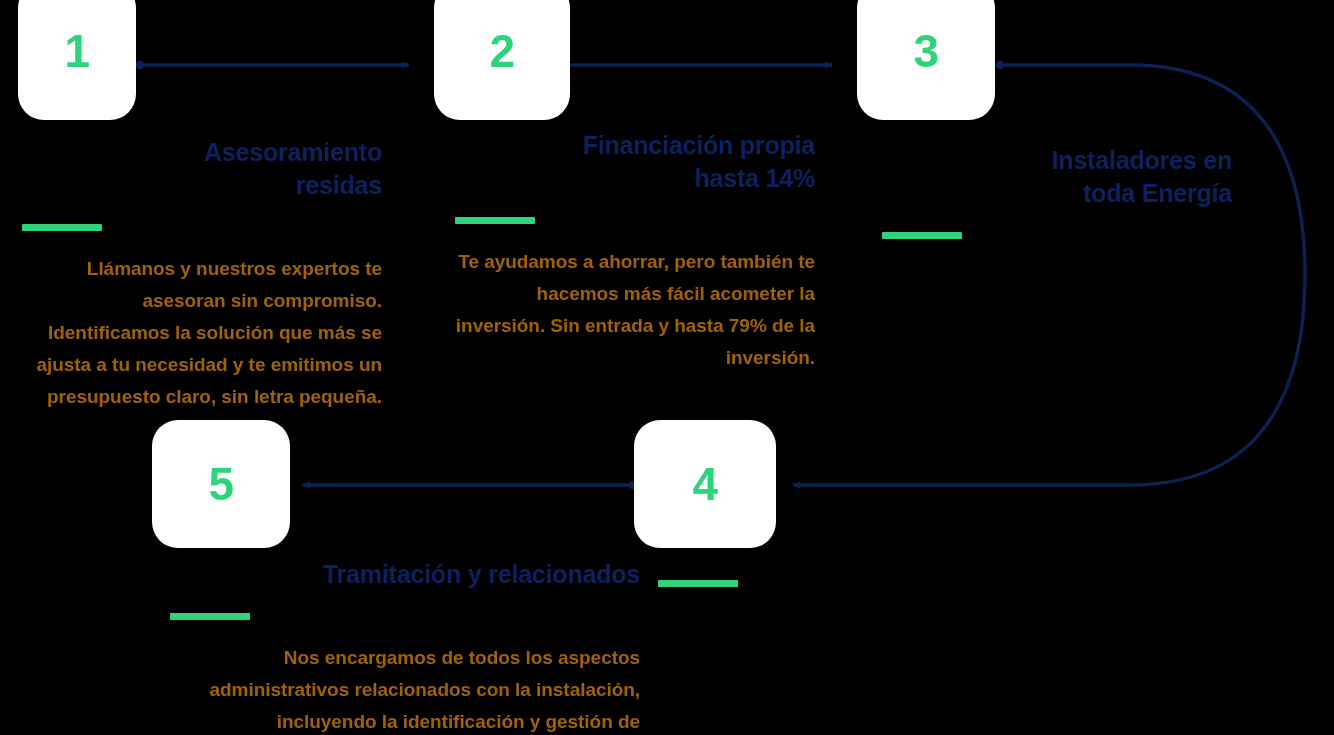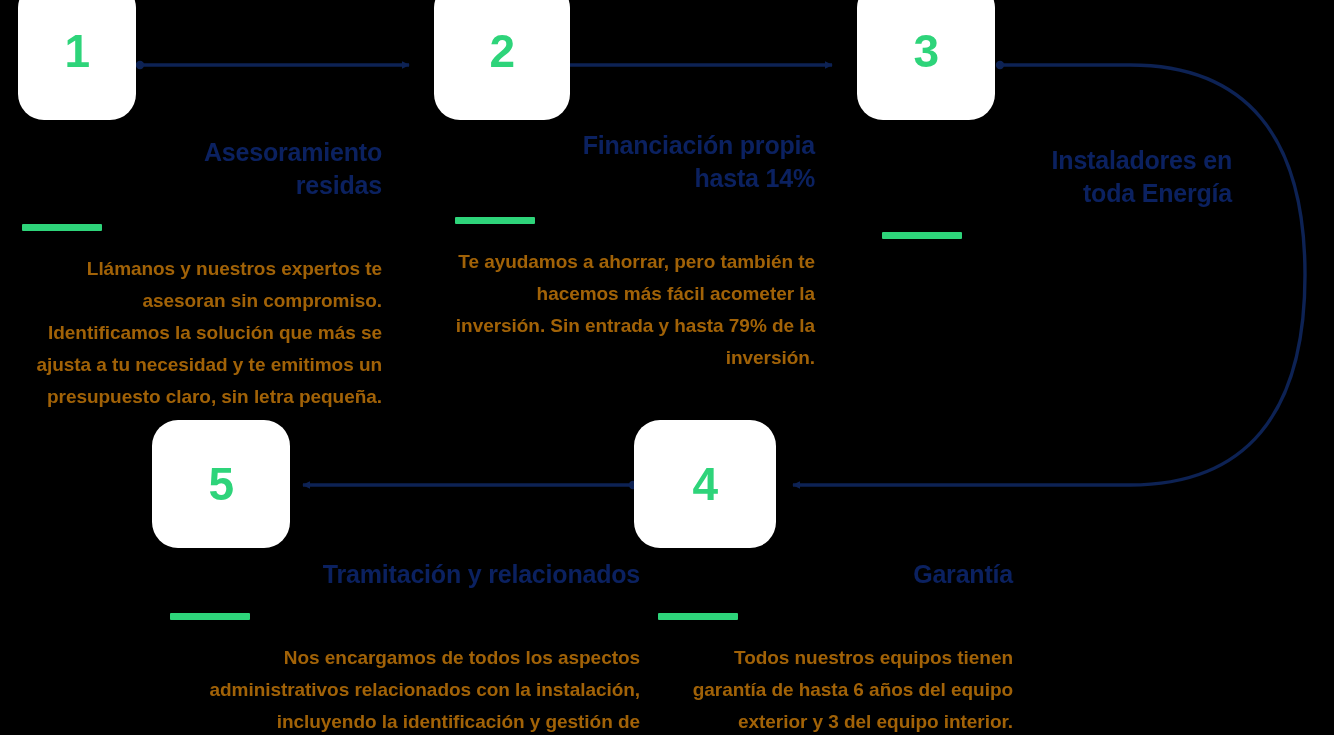--- a/index.html
+++ b/index.html
@@ -154,25 +154,21 @@
 
   <div class="step-block" style="left:882px; top:144px; width:350px;">
     <div class="step-title">
       <span>Instaladores en</span><br>
       <span>toda Energía</span>
     </div>
     <div class="accent-bar"></div>
   </div>
 
   <div class="step-block" style="left:658px; top:558px; width:355px;">
-    <div class="step-title">
-      <span>Garantía</span>
-    </div>
     <div class="accent-bar"></div>
-    <p class="step-desc">Todos nuestros equipos tienen garantía de hasta 6 años del equipo exterior y 3 del equipo interior.</p>
   </div>
 
   <div class="step-block" style="left:170px; top:558px; width:470px;">
     <div class="step-title">
       <span>Tramitación y relacionados</span>
     </div>
     <div class="accent-bar"></div>
     <p class="step-desc">Nos encargamos de todos los aspectos administrativos relacionados con la instalación, incluyendo la identificación y gestión de subvenciones.</p>
   </div>
 

